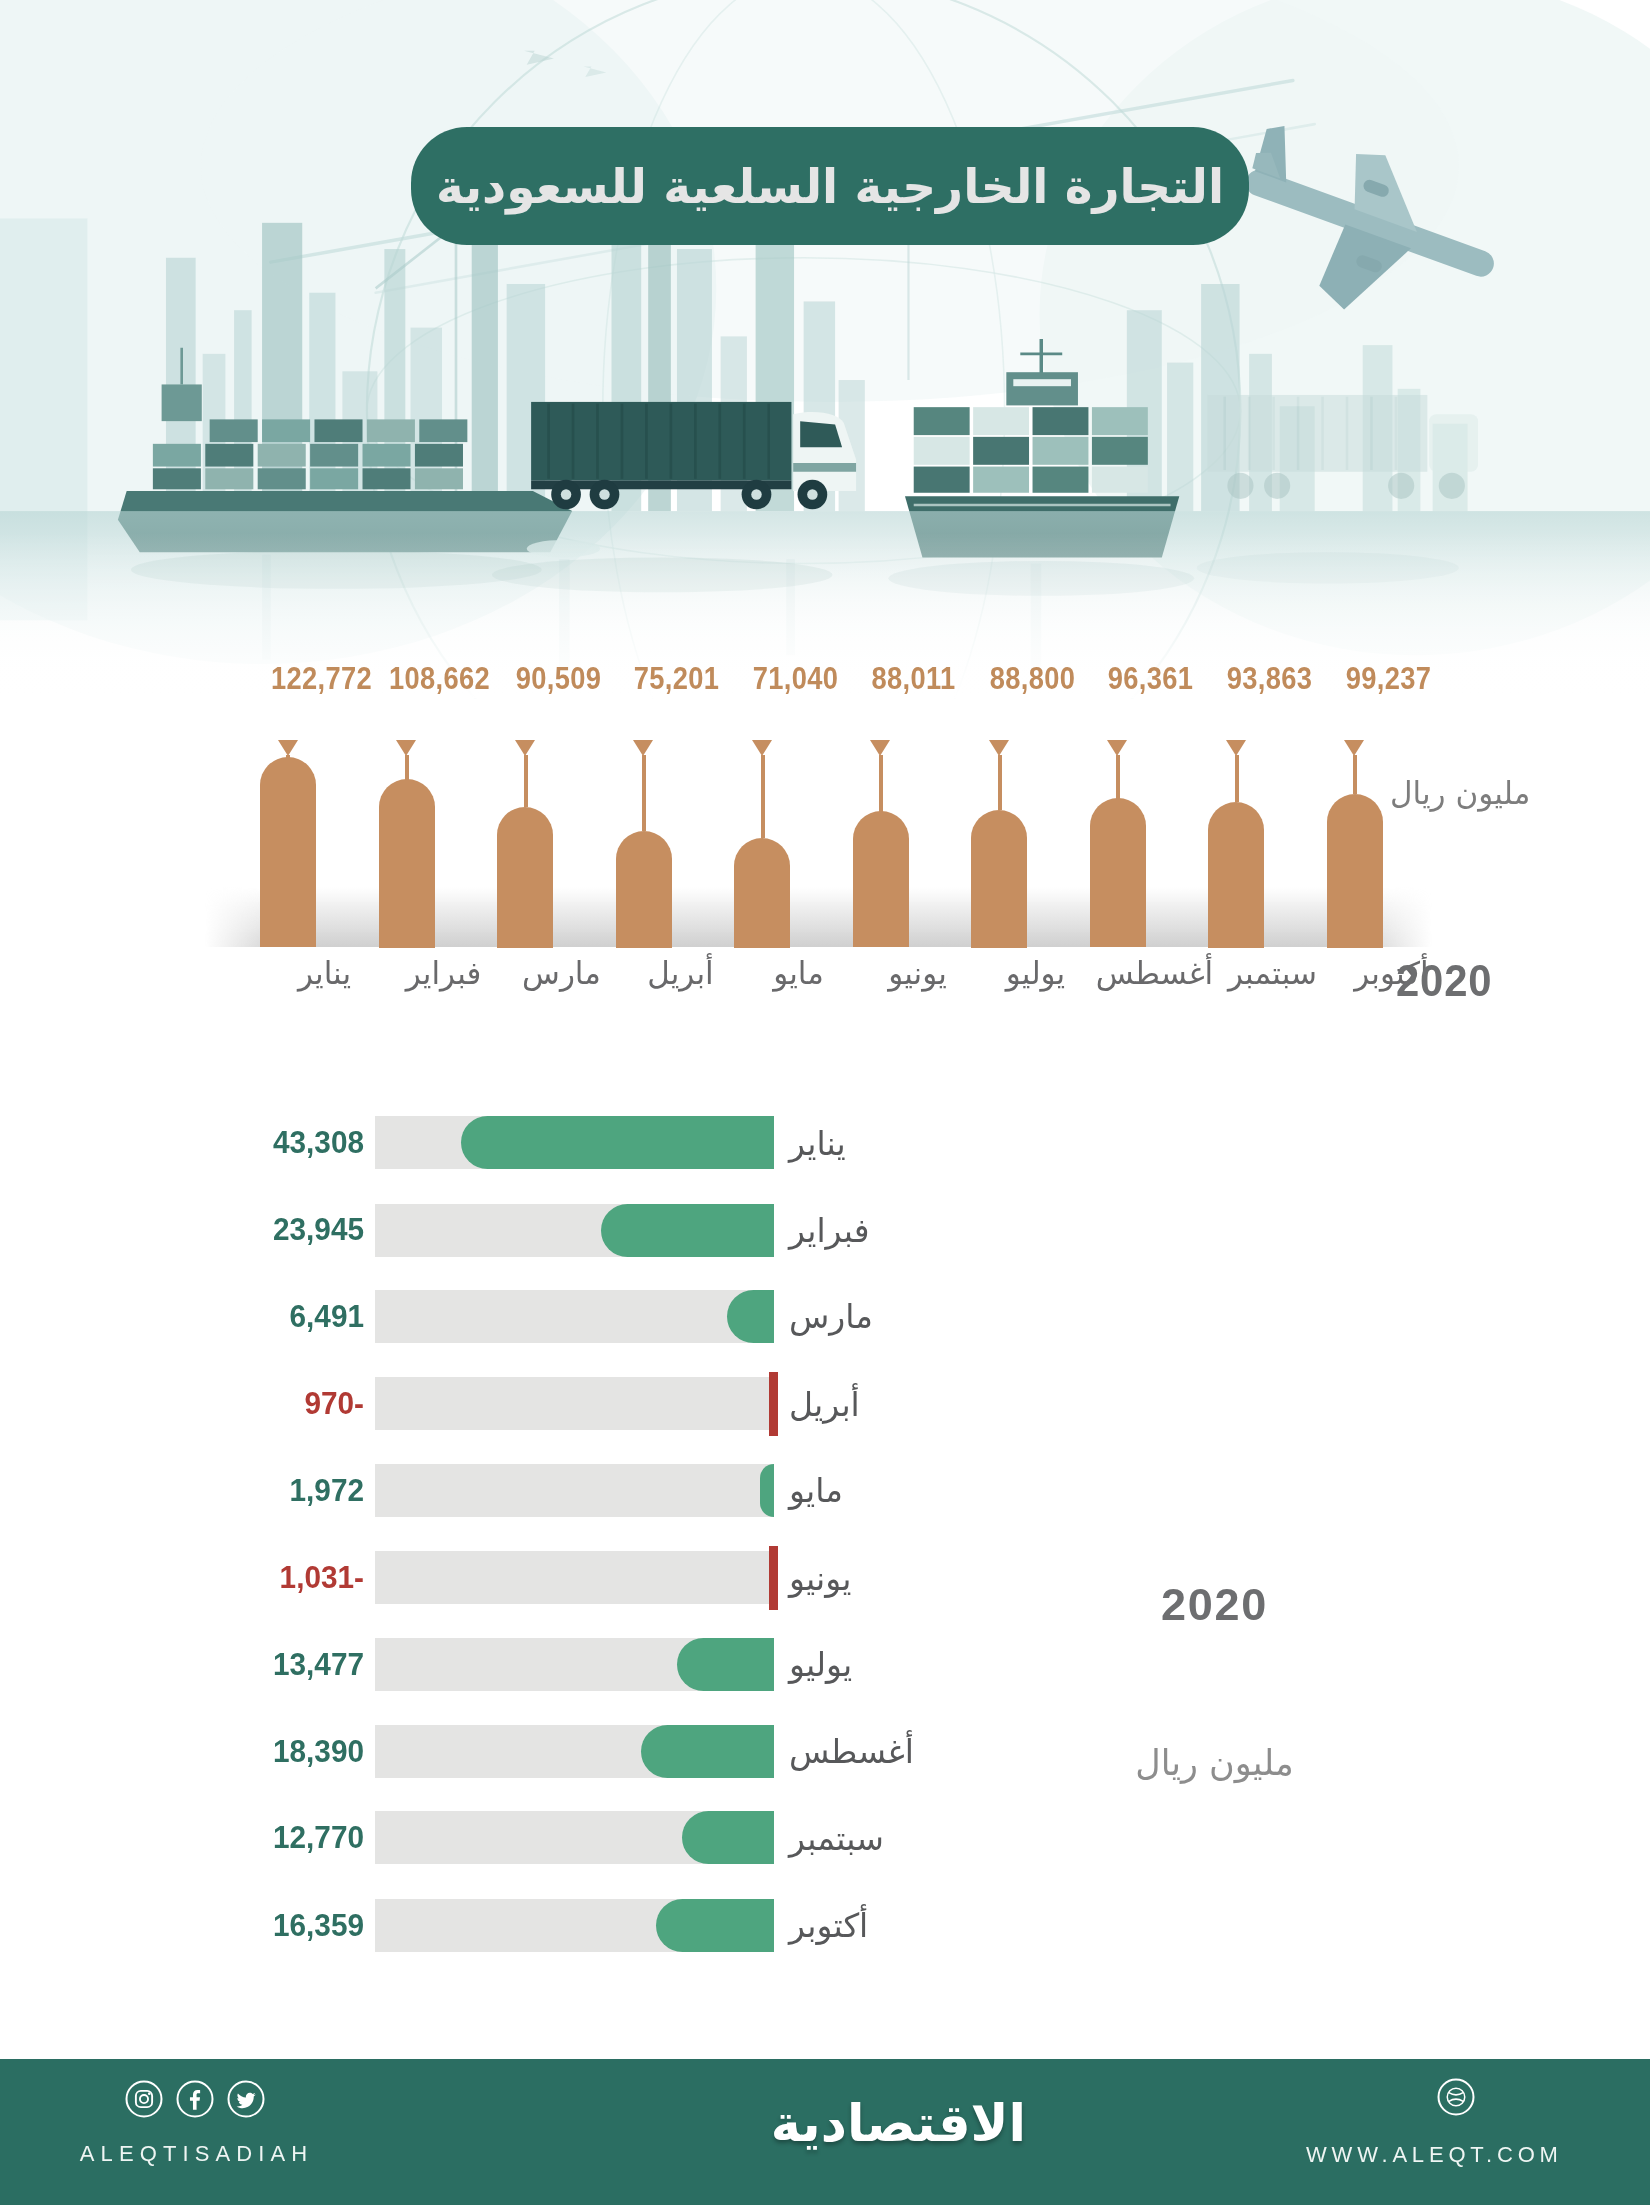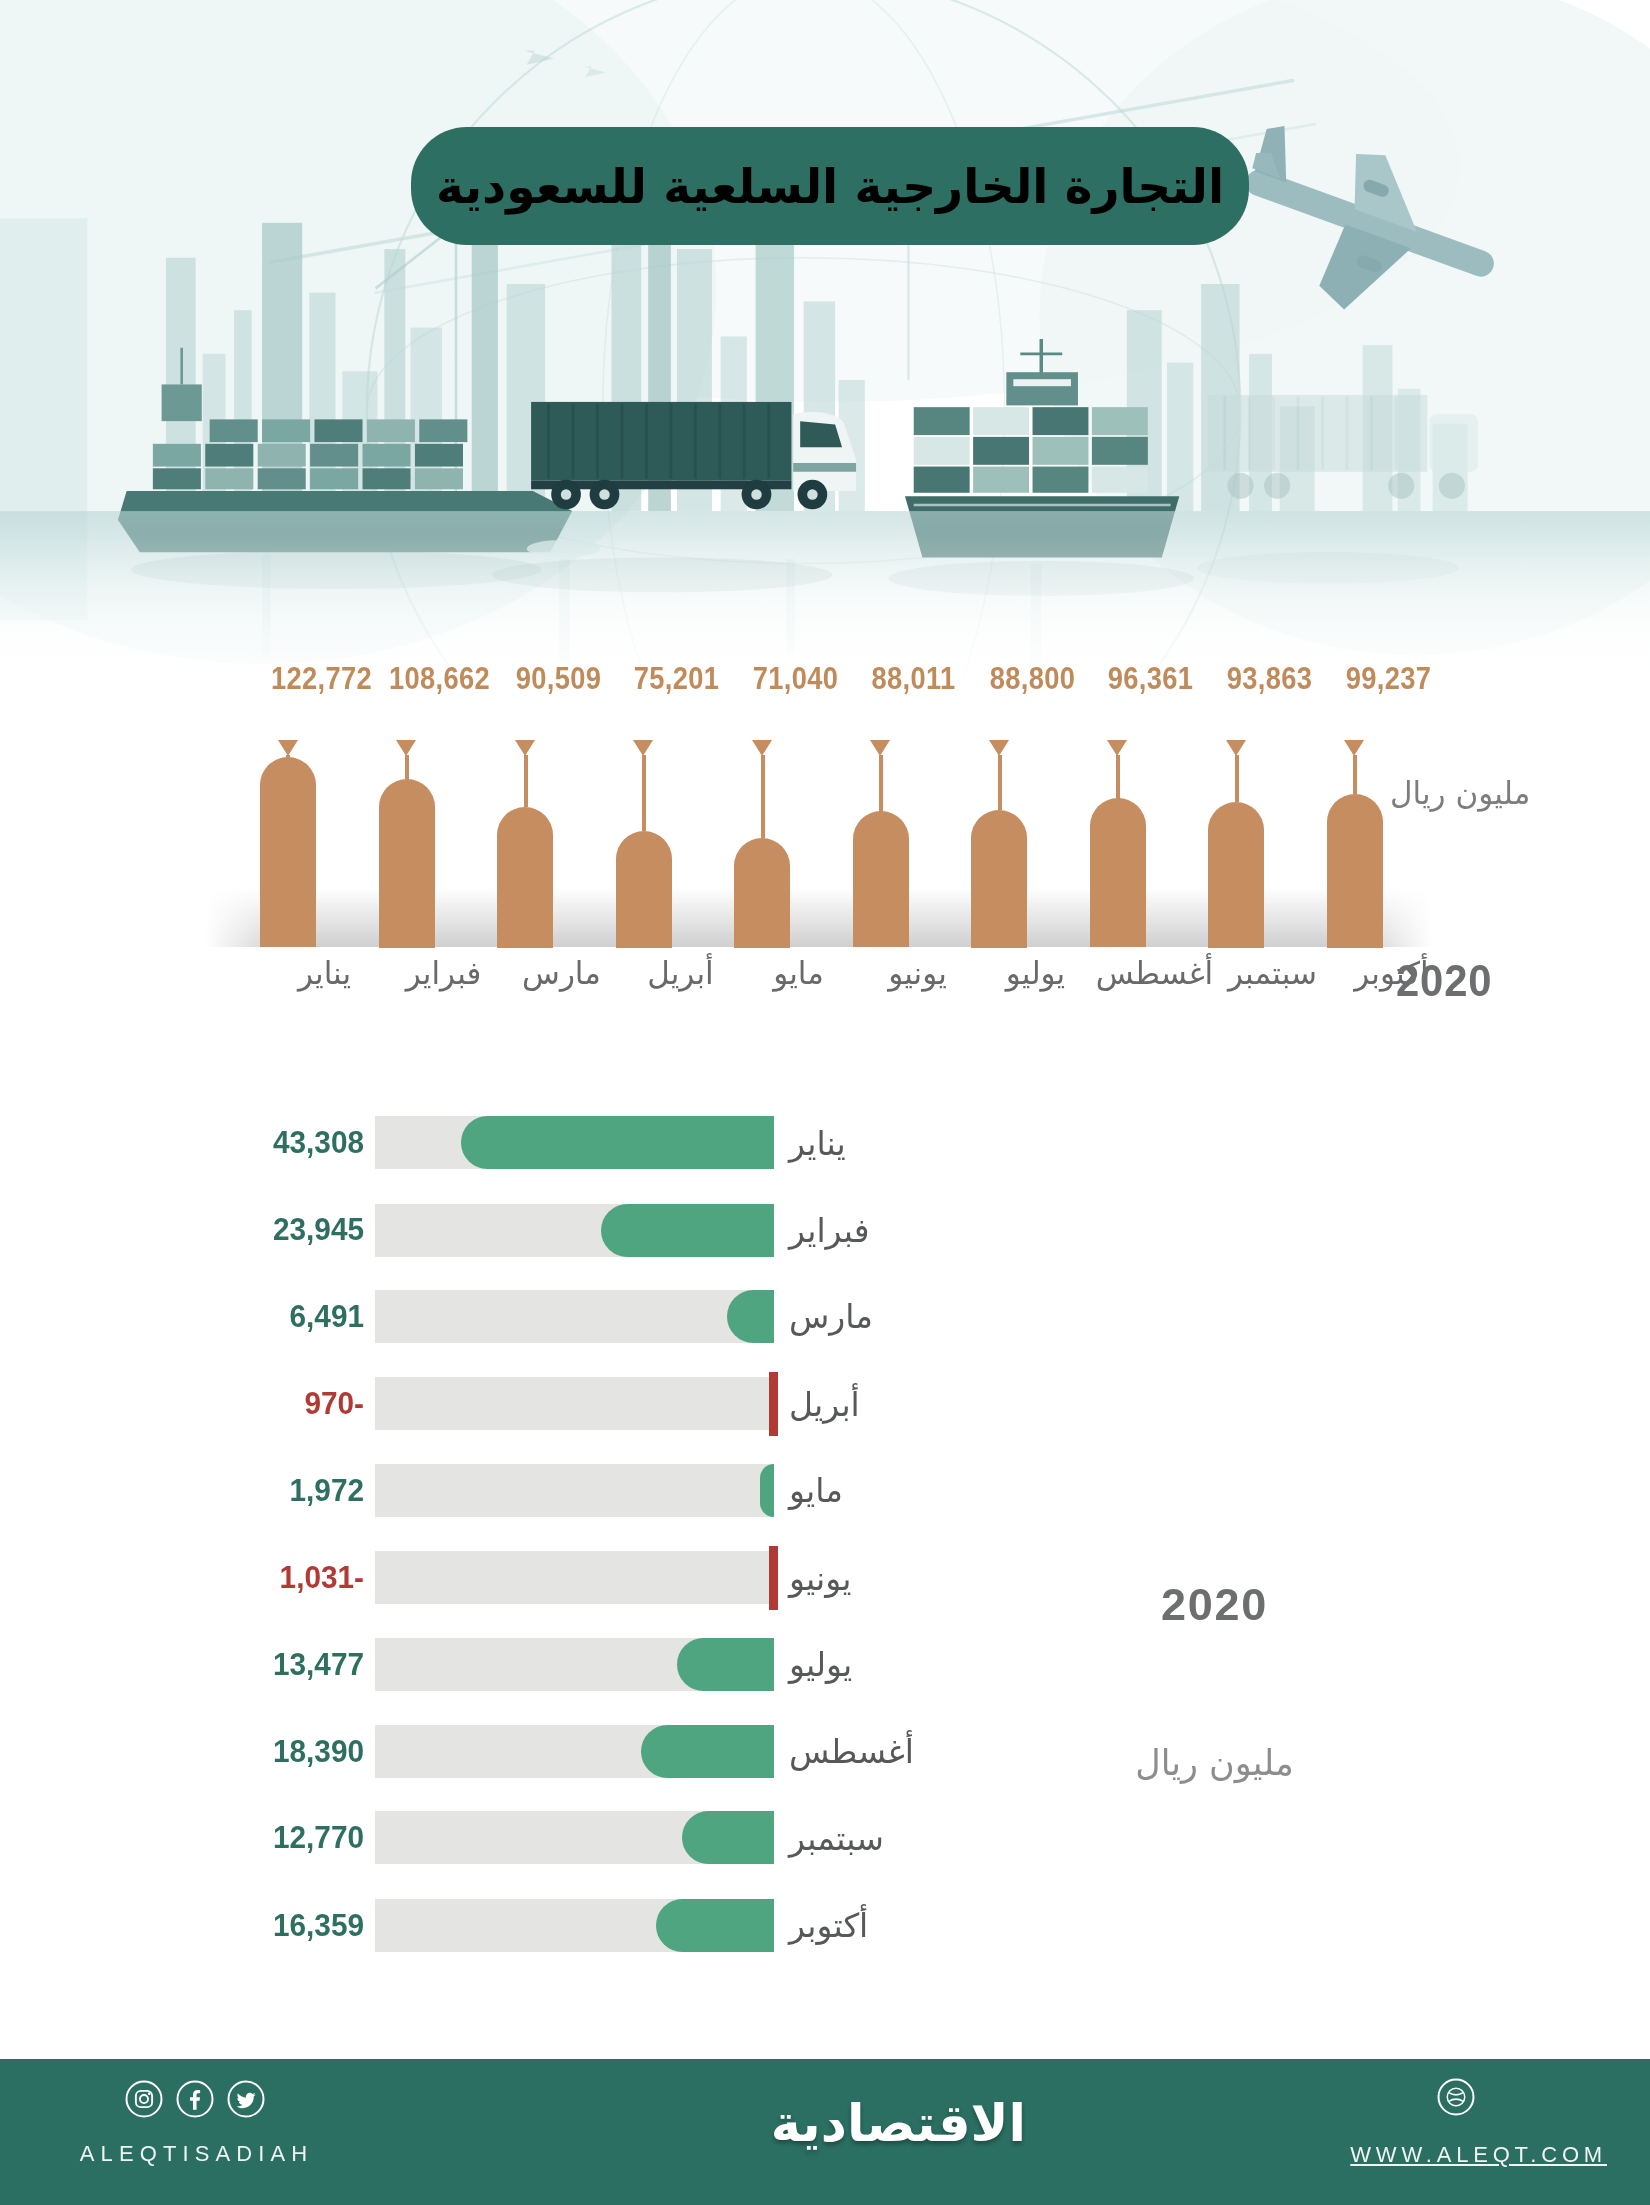--- a/index.html
+++ b/index.html
@@ -7,21 +7,21 @@
     width:1651px;height:2205px;position:relative;overflow:hidden;background:#ffffff;
     font-family:"DejaVu Sans",sans-serif;
   }
   .layer{position:absolute;inset:0;width:1651px;height:2205px;}
   
   #title-pill{
     position:absolute;left:411px;top:127px;width:838px;height:118px;
     background:#2e6f64;border-radius:56px;display:flex;align-items:center;justify-content:center;
   }
   #title-pill span{
-    color:#000000;font:700 47px "DejaVu Sans",sans-serif;white-space:nowrap;direction:rtl;
+    color:#e5e5e5;font:700 47px "DejaVu Sans",sans-serif;white-space:nowrap;direction:rtl;
   }
   
   #ground-band{
     position:absolute;left:205px;top:887px;width:1227px;height:60px;
     background:linear-gradient(to bottom,rgba(214,214,214,0),rgba(205,205,205,.95));
     -webkit-mask-image:linear-gradient(to right,transparent,#000 6%,#000 94%,transparent);
     mask-image:linear-gradient(to right,transparent,#000 6%,#000 94%,transparent);
   }
   .tc-val{
     position:absolute;top:661px;width:157px;text-align:center;white-space:nowrap;
@@ -51,22 +51,22 @@
     font:700 45px "Liberation Sans",sans-serif;color:#6d6e70;letter-spacing:1.7px;}
   #bc-unit{position:absolute;left:996px;top:1743px;width:437px;text-align:center;direction:rtl;
     font:400 35px "DejaVu Sans",sans-serif;color:#8d8d8d;}
   
   #footer{position:absolute;left:0;top:2059px;width:1651px;height:147px;background:#2b6e62;}
   .soc{position:absolute;top:2079px;}
   #brand-latin{position:absolute;left:74px;top:2141px;width:245px;text-align:center;
     font:400 22px "Liberation Sans",sans-serif;color:#eef5f3;letter-spacing:6.1px;white-space:nowrap;}
   #brand-ar{position:absolute;left:629px;top:2094px;width:397px;text-align:right;direction:rtl;
     font:700 51px "DejaVu Sans",sans-serif;color:#ffffff;text-shadow:0 2.6px 4.4px rgba(0,0,0,.3);white-space:nowrap;}
-  #website{position:absolute;left:1306px;top:2142px;width:301px;text-align:right;
-    font:400 22px "Liberation Sans",sans-serif;color:#eef5f3;letter-spacing:4.8px;white-space:nowrap;text-decoration:underline;}
+  #website{position:absolute;left:1306px;top:2142px;width:301px;text-align:left;
+    font:400 22px "Liberation Sans",sans-serif;color:#eef5f3;letter-spacing:4.8px;white-space:nowrap;}
 </style>
 </head>
 <body>
 
 <svg class="layer" id="hero-art" width="1651" height="699" viewBox="0 0 1890 800" style="height:699px">
   <defs>
     <linearGradient id="floorG" x1="0" y1="0" x2="0" y2="1">
       <stop offset="0" stop-color="#b9d6d5" stop-opacity=".62"></stop>
       <stop offset="1" stop-color="#ffffff" stop-opacity="0"></stop>
     </linearGradient>

